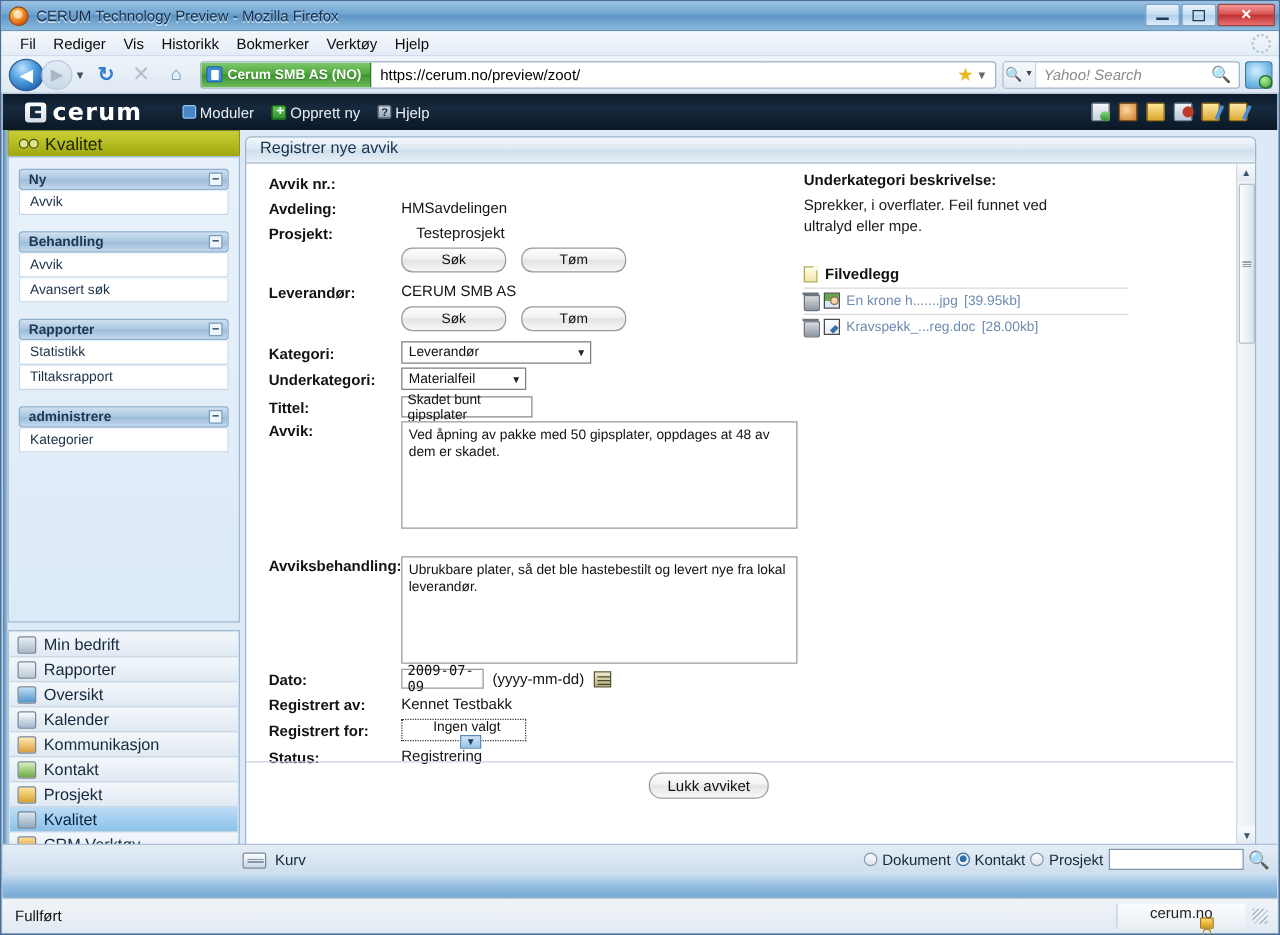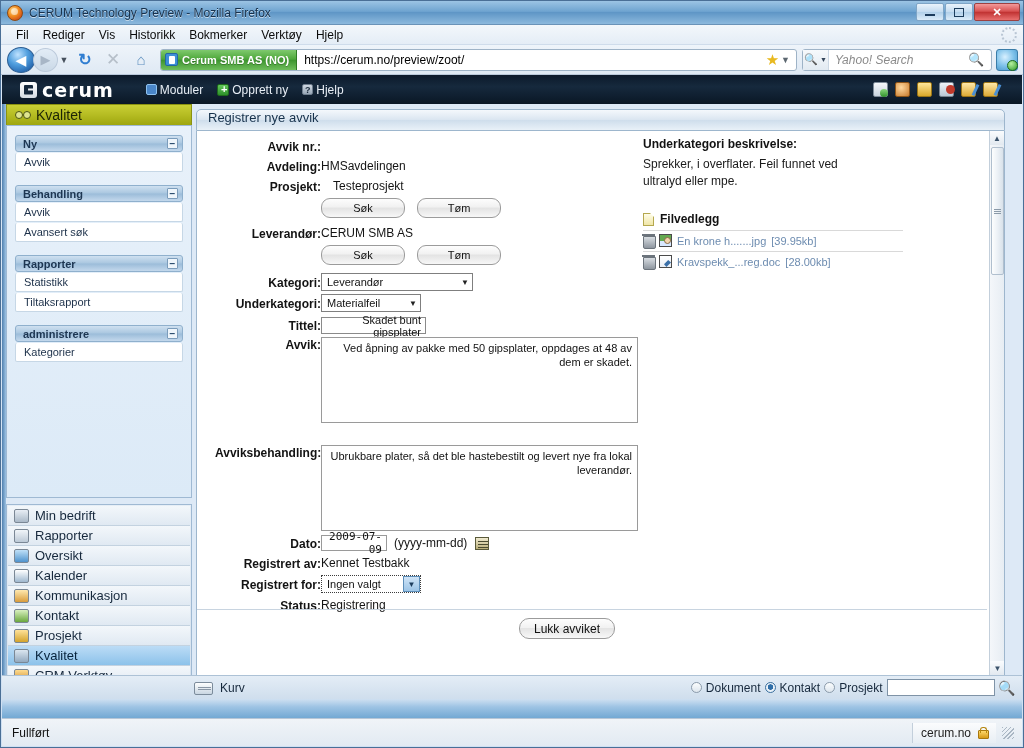--- a/index.html
+++ b/index.html
@@ -175,23 +175,23 @@
     background: linear-gradient(to bottom,#f0f4f8 0%, #e2eaf2 100%);
     border-top: 1px solid #b7c6d6;
     display:flex; align-items:center;
   }
   .statusbar .sb-text { font-size: 12px; color:#111; padding-left: 10px; }
   .statusbar .sb-right {
     margin-left:auto; display:flex; align-items:center; gap:6px;
     padding-right: 8px; font-size: 12px; color:#222;
   }
   .sb-pad {
-    display:flex; align-items:center; gap:6px;
+    display:flex; align-items:flex-end; gap:6px;
     background: linear-gradient(to bottom,#fbfcfd,#e8eef4);
-    border-left: 1px solid #c3cfdb; height: 20px; padding: 0 8px;
+    border-left: 1px solid #c3cfdb; height: 20px; padding: 0 26px; flex-direction: column;
   }
   .lock-ico {
     width:11px; height:12px; position:relative; display:inline-block;
   }
   .lock-ico::before {
     content:""; position:absolute; left:1px; bottom:0; width:9px; height:7px;
     background: linear-gradient(to bottom,#ffd96b,#d79a17); border:1px solid #a8780f; border-radius:1px;
   }
   .lock-ico::after {
     content:""; position:absolute; left:3px; top:0; width:5px; height:5px;
@@ -356,21 +356,21 @@
   .content-body {
     width: 809px; height: 546px;
     background: #ffffff;
     border: 1px solid #9db6cd; border-top: none;
     position: relative;
     overflow: hidden;
   }
 
   .form-area { position:absolute; left:0; top:0; width: 790px; height: 470px; }
   .frow {
-    position: absolute; display: flex; align-items: flex-start; text-align: right;
+    position: absolute; display: flex; align-items: flex-start;
   }
   .flabel {
     width: 106px; font-size: 12px; font-weight: bold; color: #131313;
     white-space: nowrap; padding-top: 1px;
   }
   .fvalue { font-size: 12px; color: #141414; }
 
   .btn {
     height: 20px; min-width: 84px; padding: 0 10px;
     background: linear-gradient(to bottom, #fdfdfd 0%, #f1f1f1 45%, #e3e3e3 50%, #f7f7f7 100%);
@@ -795,21 +795,21 @@
               <span class="cal-ico" style="margin-left:8px;"></span>
             </div>
 
             <div class="frow" style="left:18px; top:425px;">
               <span class="flabel">Registrert av:</span>
               <span class="fvalue">Kennet Testbakk</span>
             </div>
 
             <div class="frow" style="left:18px; top:444px; align-items:center;">
               <span class="flabel">Registrert for:</span>
-              <div class="select blue" style="width:100px;">
+              <div class="select blue" style="width:100px;flex-direction:column;">
                 <span>Ingen valgt</span>
                 <span class="caretbox">▼</span>
               </div>
             </div>
 
             <div class="frow" style="left:18px; top:467px;">
               <span class="flabel">Status:</span>
               <span class="fvalue">Registrering</span>
             </div>
 

